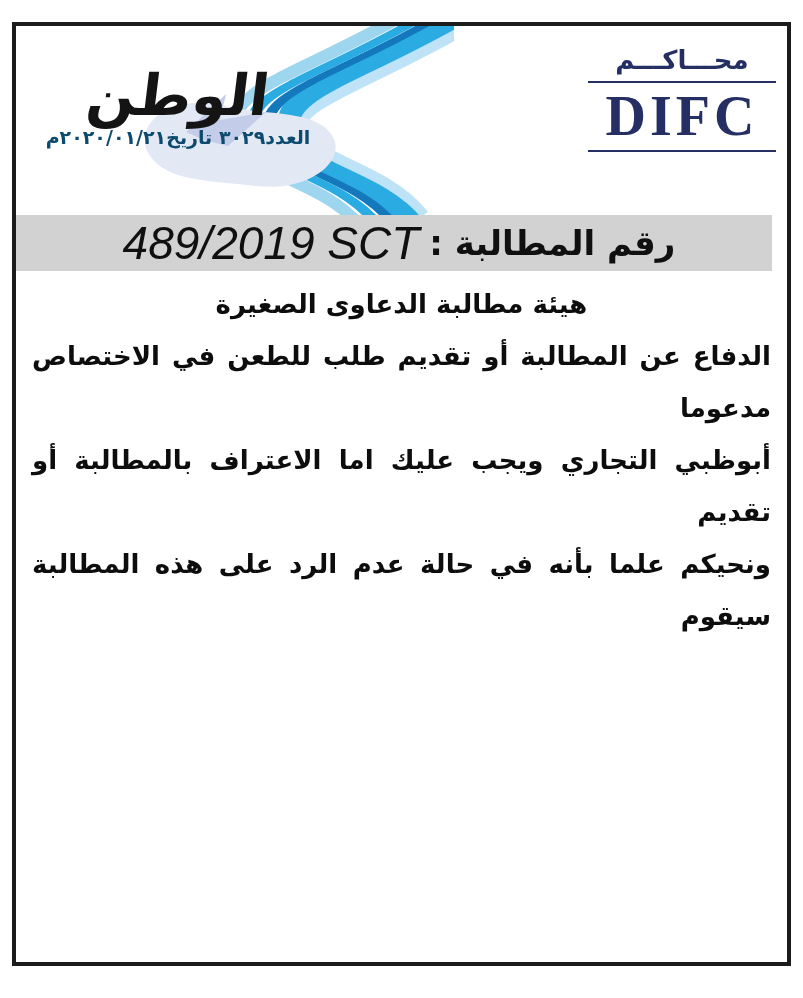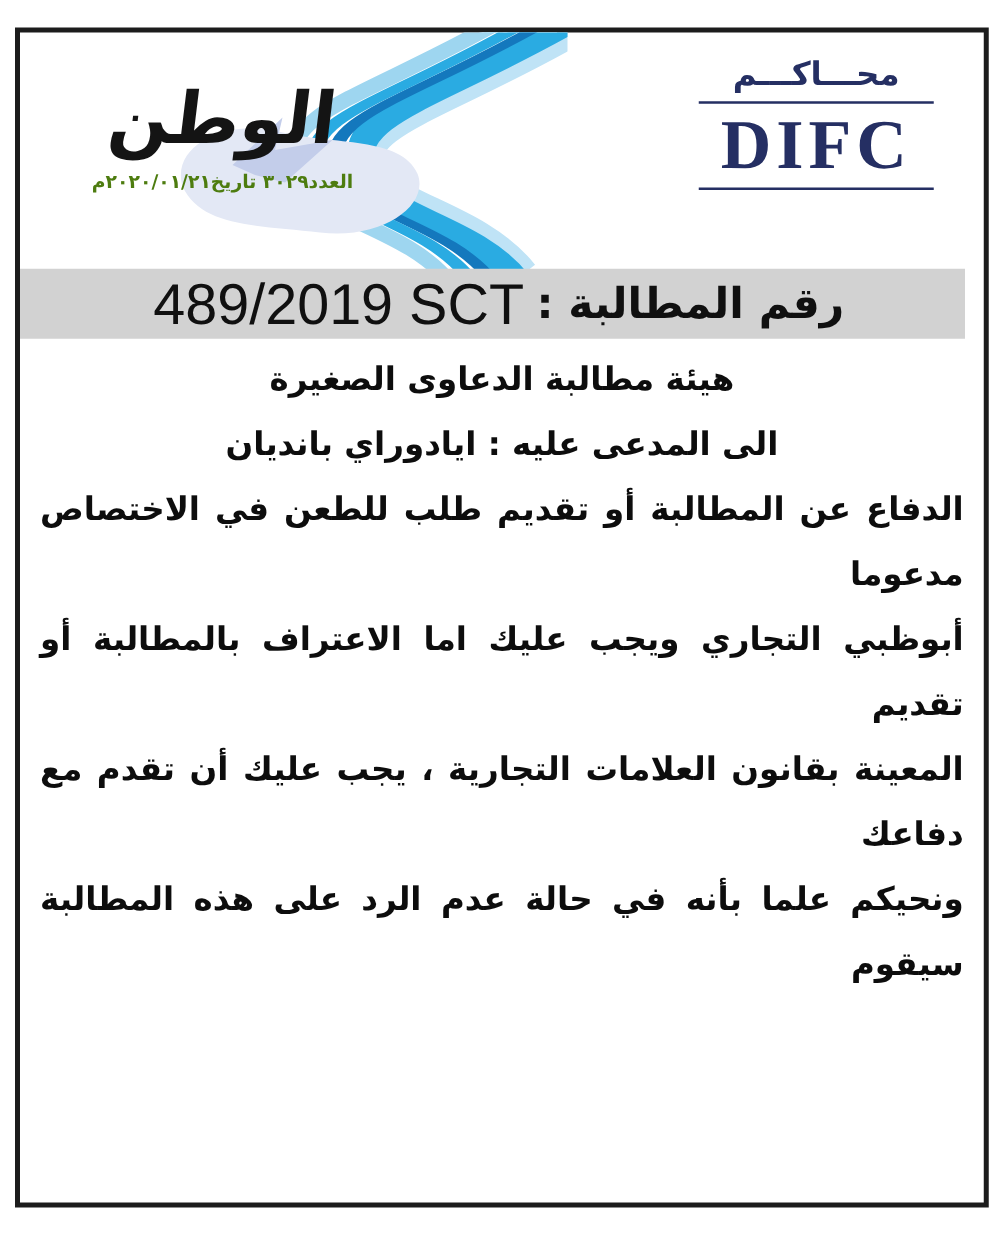--- a/index.html
+++ b/index.html
@@ -10,42 +10,42 @@
   .notice-box{
     position:absolute;left:12px;top:22px;width:771px;height:936px;
     border:4px solid #1c1c1c;background:#ffffff;
   }
   
   .alwatan{position:absolute;left:6px;top:40px;width:312px;text-align:center;z-index:2;}
   .alwatan-title{
     font-size:57px;font-weight:bold;line-height:1.05;color:#141414;
     transform:skewX(-7deg);letter-spacing:1px;
   }
-  .alwatan-issue{font-size:15px;font-weight:bold;margin-top:10px;color:#4d7c0f;direction:rtl;}
+  .alwatan-issue{font-size:19px;font-weight:bold;color:#0c4a6e;direction:rtl;}
   .watermark{position:absolute;left:100px;top:28px;z-index:1;}
   
   .wave{position:absolute;left:180px;top:0;z-index:0;}
   
-  .difc{position:absolute;left:535px;top:20px;width:204px;text-align:center;z-index:2;
+  .difc{position:absolute;left:564px;top:20px;width:204px;text-align:center;z-index:2;
         color:#252f63;}
   .difc-ar{font-size:26px;font-weight:bold;direction:rtl;line-height:1.1;}
   .difc-rule{height:2px;background:#252f63;margin:6px 8px 5px 8px;}
   .difc-acronym{font-family:"Liberation Serif",serif;font-weight:bold;font-size:56px;
                 line-height:1.0;letter-spacing:4px;}
   .difc-word{font-family:"Liberation Serif",serif;font-weight:bold;font-size:26px;
              letter-spacing:9px;line-height:1.1;text-indent:9px;}
   
   .claim-bar{
     position:absolute;left:0;top:189px;width:756px;height:56px;background:#d2d2d2;
     display:flex;flex-direction:row;justify-content:center;align-items:center;direction:rtl;
     z-index:3;
   }
   .claim-label{font-size:34px;font-weight:bold;color:#101010;}
   .claim-number{font-family:"Liberation Sans",sans-serif;font-size:46px;color:#101010;
-                margin:0 10px;direction:ltr;unicode-bidi:bidi-override;}
+                margin:0 10px;direction:ltr;unicode-bidi:bidi-override;font-style:italic;}
   
   .body-text{position:absolute;top:252px;left:16px;right:16px;direction:rtl;z-index:2;}
   .line{
     font-size:26px;font-weight:bold;line-height:52px;color:#0d0d0d;
     white-space:nowrap;
   }
   .line.jst{
     white-space:normal;text-align:justify;text-align-last:justify;text-justify:inter-word;
   }
   .line.rgt{text-align:center;}
@@ -87,22 +87,20 @@
       <div class="difc-rule"></div>
     </div>
 
     <div class="claim-bar">
       <span class="claim-label" lang="ar">رقم المطالبة :</span>
       <span class="claim-number">489/2019 SCT</span>
     </div>
 
     <div class="body-text" lang="ar">
       <div class="line rgt">هيئة مطالبة الدعاوى الصغيرة</div>
-      <div class="line rgt">الى المدعى عليه :   ايادوراي بانديان</div>
       <div class="line jst">الدفاع عن المطالبة أو تقديم طلب للطعن في الاختصاص مدعوما</div>
       <div class="line jst">أبوظبي التجاري ويجب عليك اما الاعتراف بالمطالبة أو تقديم</div>
-      <div class="line jst">المعينة بقانون العلامات التجارية ، يجب عليك أن تقدم مع دفاعك</div>
       <div class="line jst">ونحيكم علما بأنه في حالة عدم الرد على هذه المطالبة سيقوم</div>
 
     </div>
 
   </div>
 </div>
 
 </body></html>

